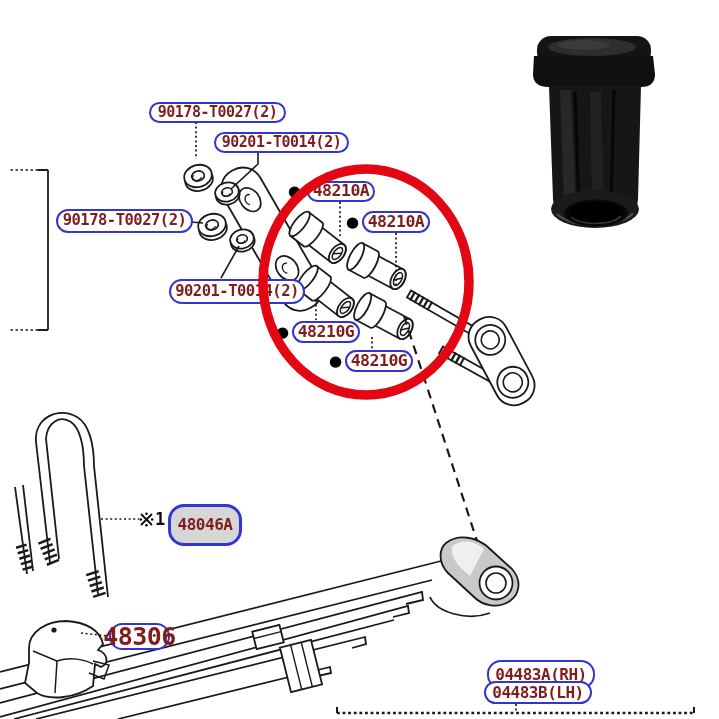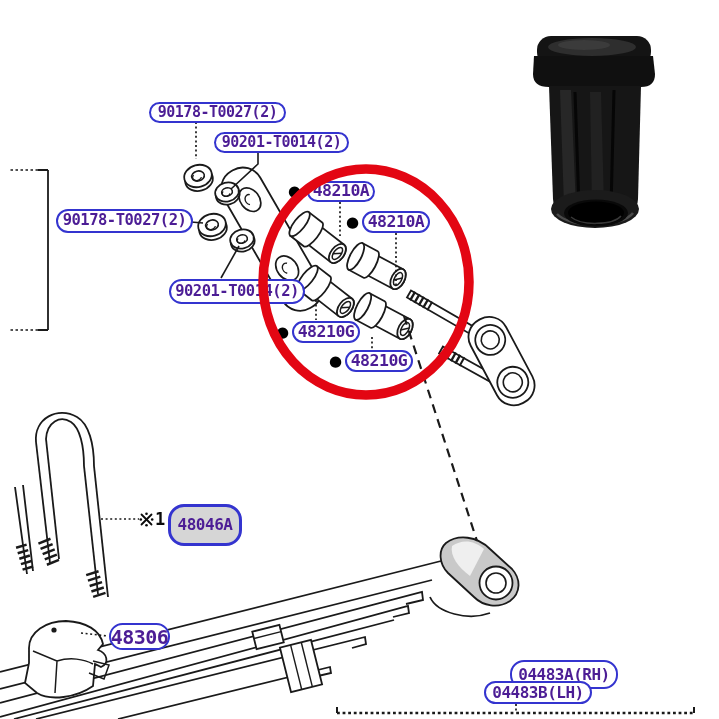--- a/index.html
+++ b/index.html
@@ -2,21 +2,21 @@
 <html><head>
 <meta charset="utf-8">
 <style>
   html,body{margin:0;padding:0;background:#ffffff;}
   body{width:719px;height:719px;position:relative;overflow:hidden;
        font-family:"DejaVu Sans Mono","Liberation Mono",monospace;}
   #stage{position:absolute;left:0;top:0;width:719px;height:719px;}
   svg.layer{position:absolute;left:0;top:0;}
   .lbl{
     position:absolute;box-sizing:border-box;display:flex;align-items:center;justify-content:center;
-    border:2px solid #3434cf;border-radius:14px;background:#ffffff;color:#4c1d95;
+    border:2px solid #3434cf;border-radius:14px;background:#ffffff;color:#7f1d1d;
     font-weight:bold;white-space:nowrap;line-height:1;letter-spacing:-0.5px;z-index:5;
   }
   .lbl.sel{background:#d6d6d6;border-width:3px;border-radius:16px;}
   .bullet{position:absolute;color:#000;font-weight:bold;z-index:5;
           font-family:"DejaVu Sans",sans-serif;line-height:1;}
   .prefix{position:absolute;z-index:5;display:flex;align-items:center;gap:1px;
           font-weight:bold;color:#0b0b0b;}
   .toplayer{z-index:8;pointer-events:none;}
 </style>
 </head>
@@ -201,21 +201,21 @@
         <circle cx="7.5" cy="1.8" r="1.3"></circle>
           <circle cx="7.5" cy="13.2" r="1.3"></circle>
         <circle cx="1.8" cy="7.5" r="1.3"></circle>
           <circle cx="13.2" cy="7.5" r="1.3"></circle>
       </g>
     </svg>
     <span>1</span>
   </div>
   <div class="lbl sel" style="left:168px;top:504px;width:74px;height:42px;font-size:16px;">48046A</div>
 
-  <div class="lbl" style="left:109px;top:623px;width:61px;height:27px;font-size:20px;">48306</div>
-
-  <div class="lbl" style="left:510px;top:660px;width:108px;height:29px;font-size:16px;">04483A(RH)</div>
+  <div class="lbl" style="left:109px;top:623px;width:61px;height:27px;font-size:25px;">48306</div>
+
+  <div class="lbl" style="left:487px;top:660px;width:108px;height:29px;font-size:16px;">04483A(RH)</div>
   <div class="lbl" style="left:484px;top:681px;width:108px;height:23px;font-size:16px;">04483B(LH)</div>
 
   <svg class="layer toplayer" width="719" height="719" viewBox="0 0 719 719">
     <ellipse cx="366" cy="282" rx="103" ry="113" fill="none" stroke="#e30613" stroke-width="9.5"></ellipse>
   </svg>
 </div>
 
 </body></html>

